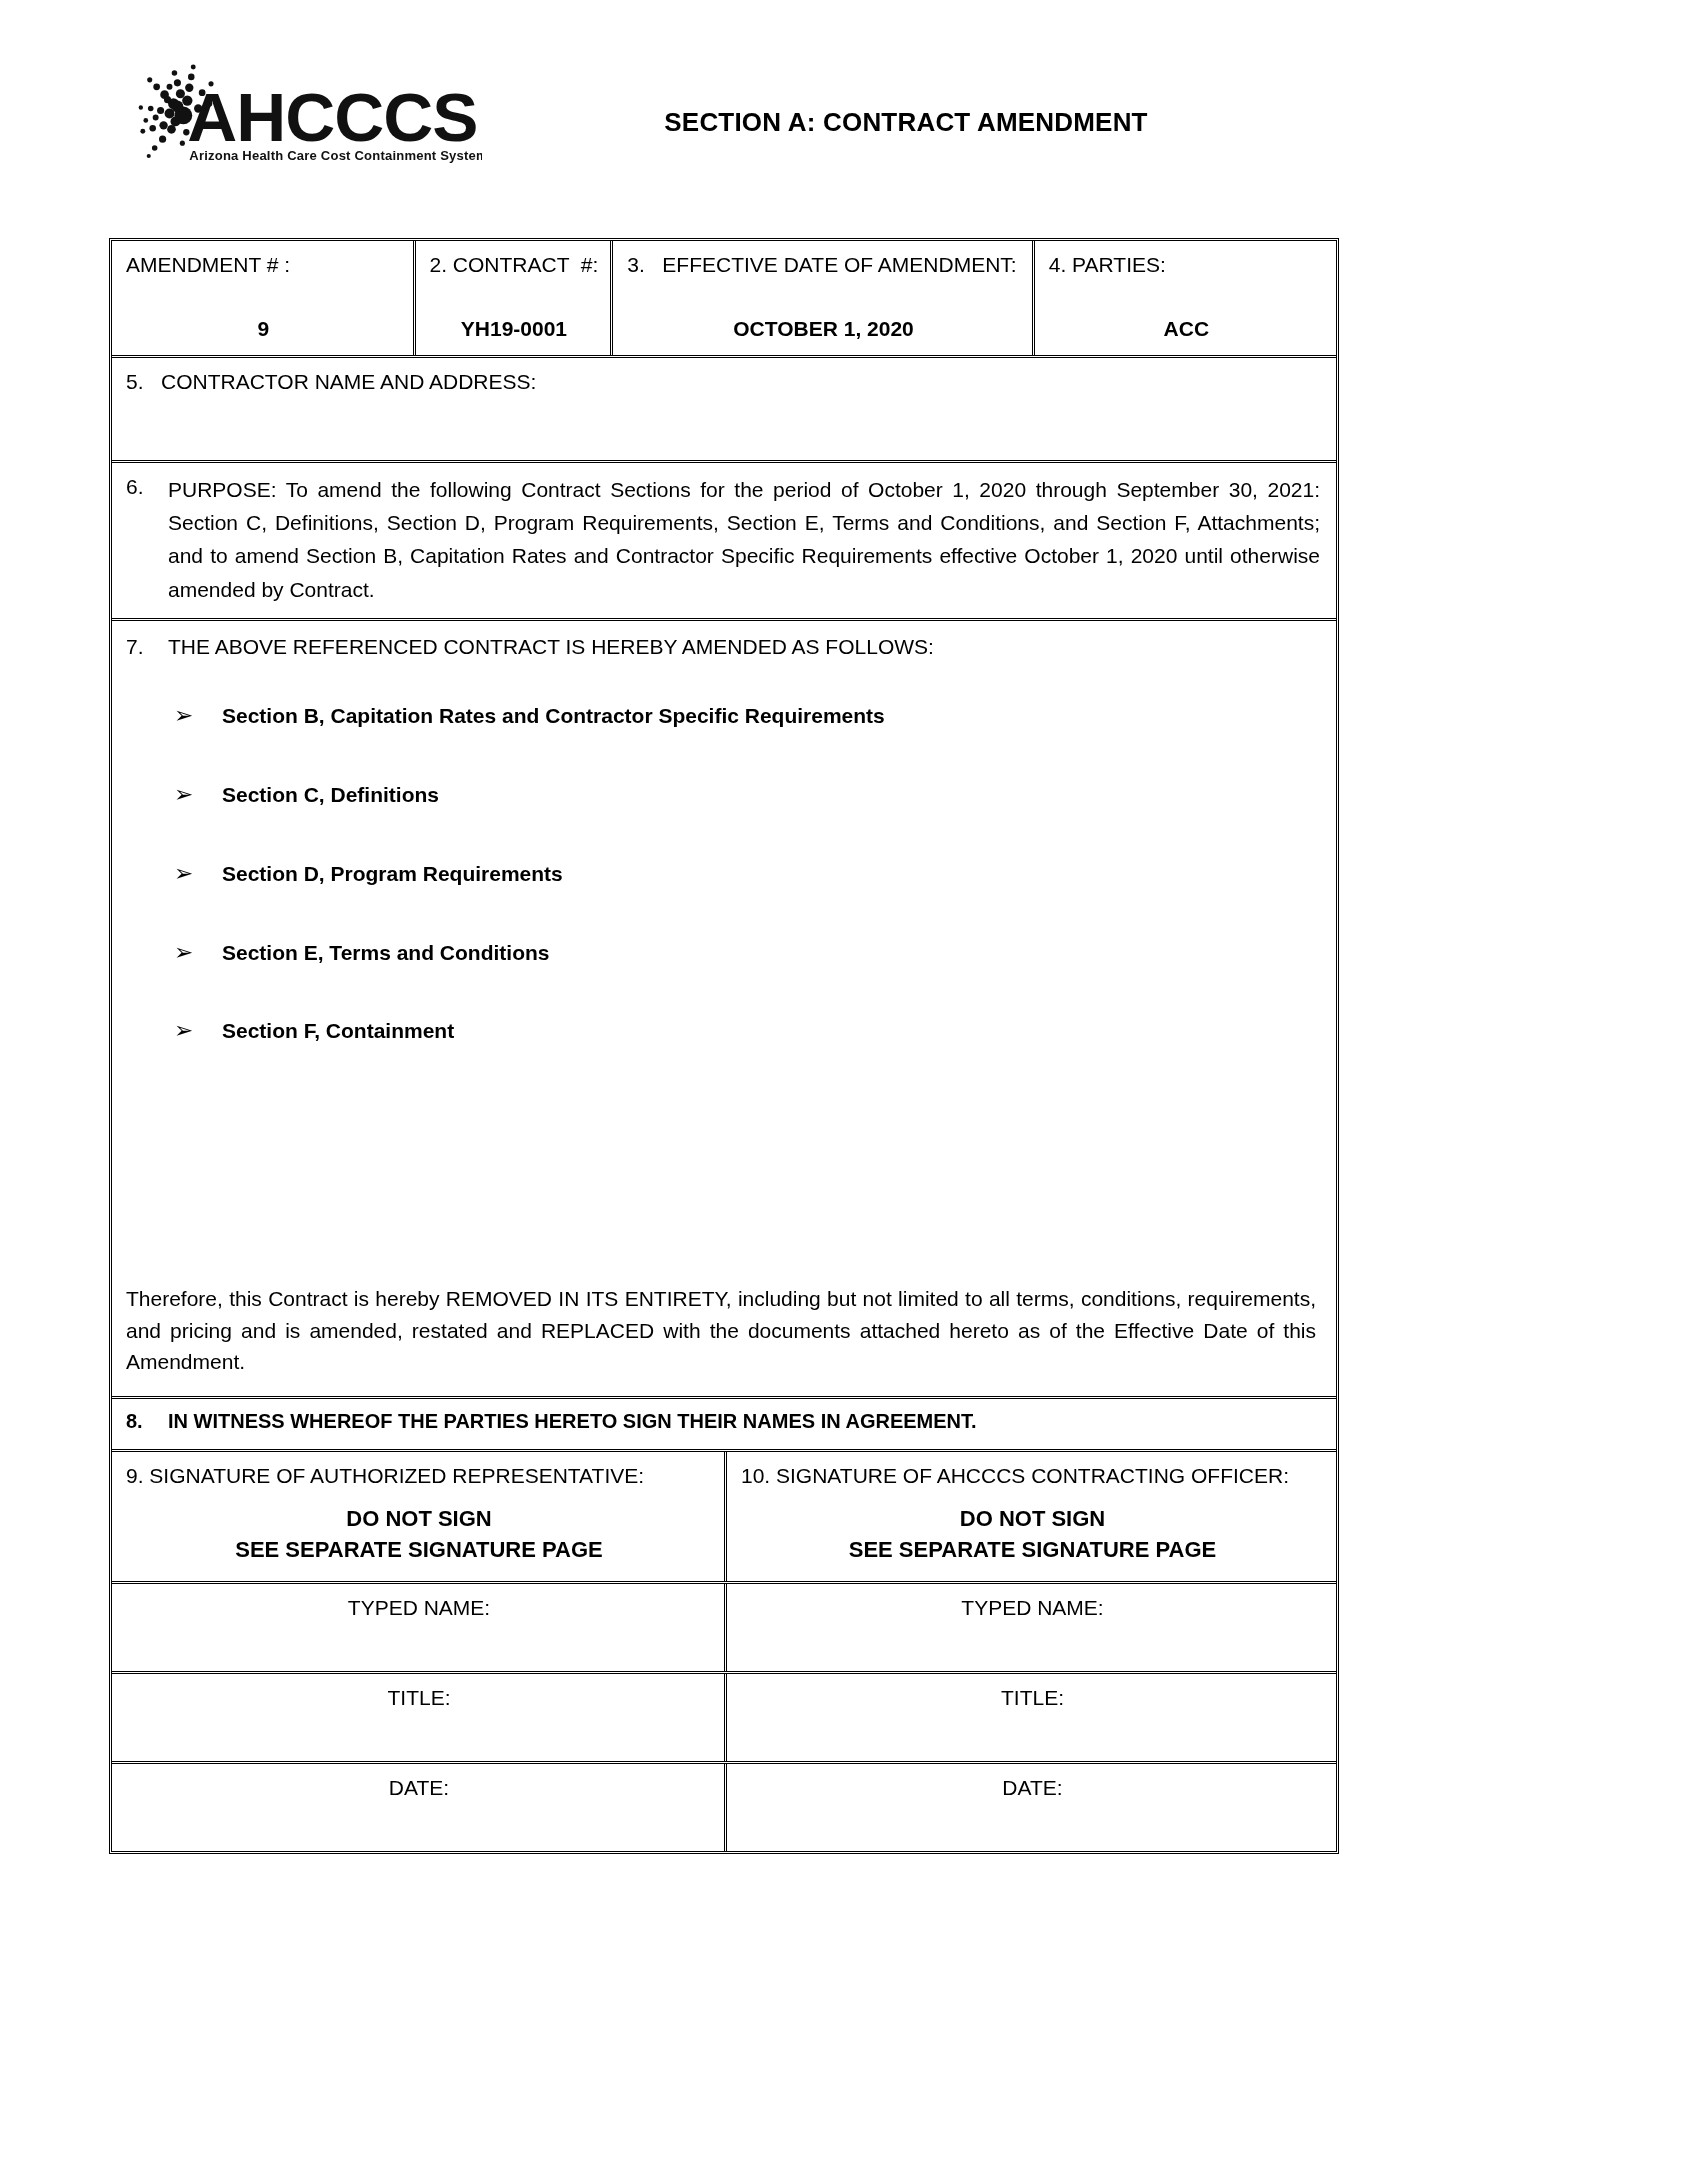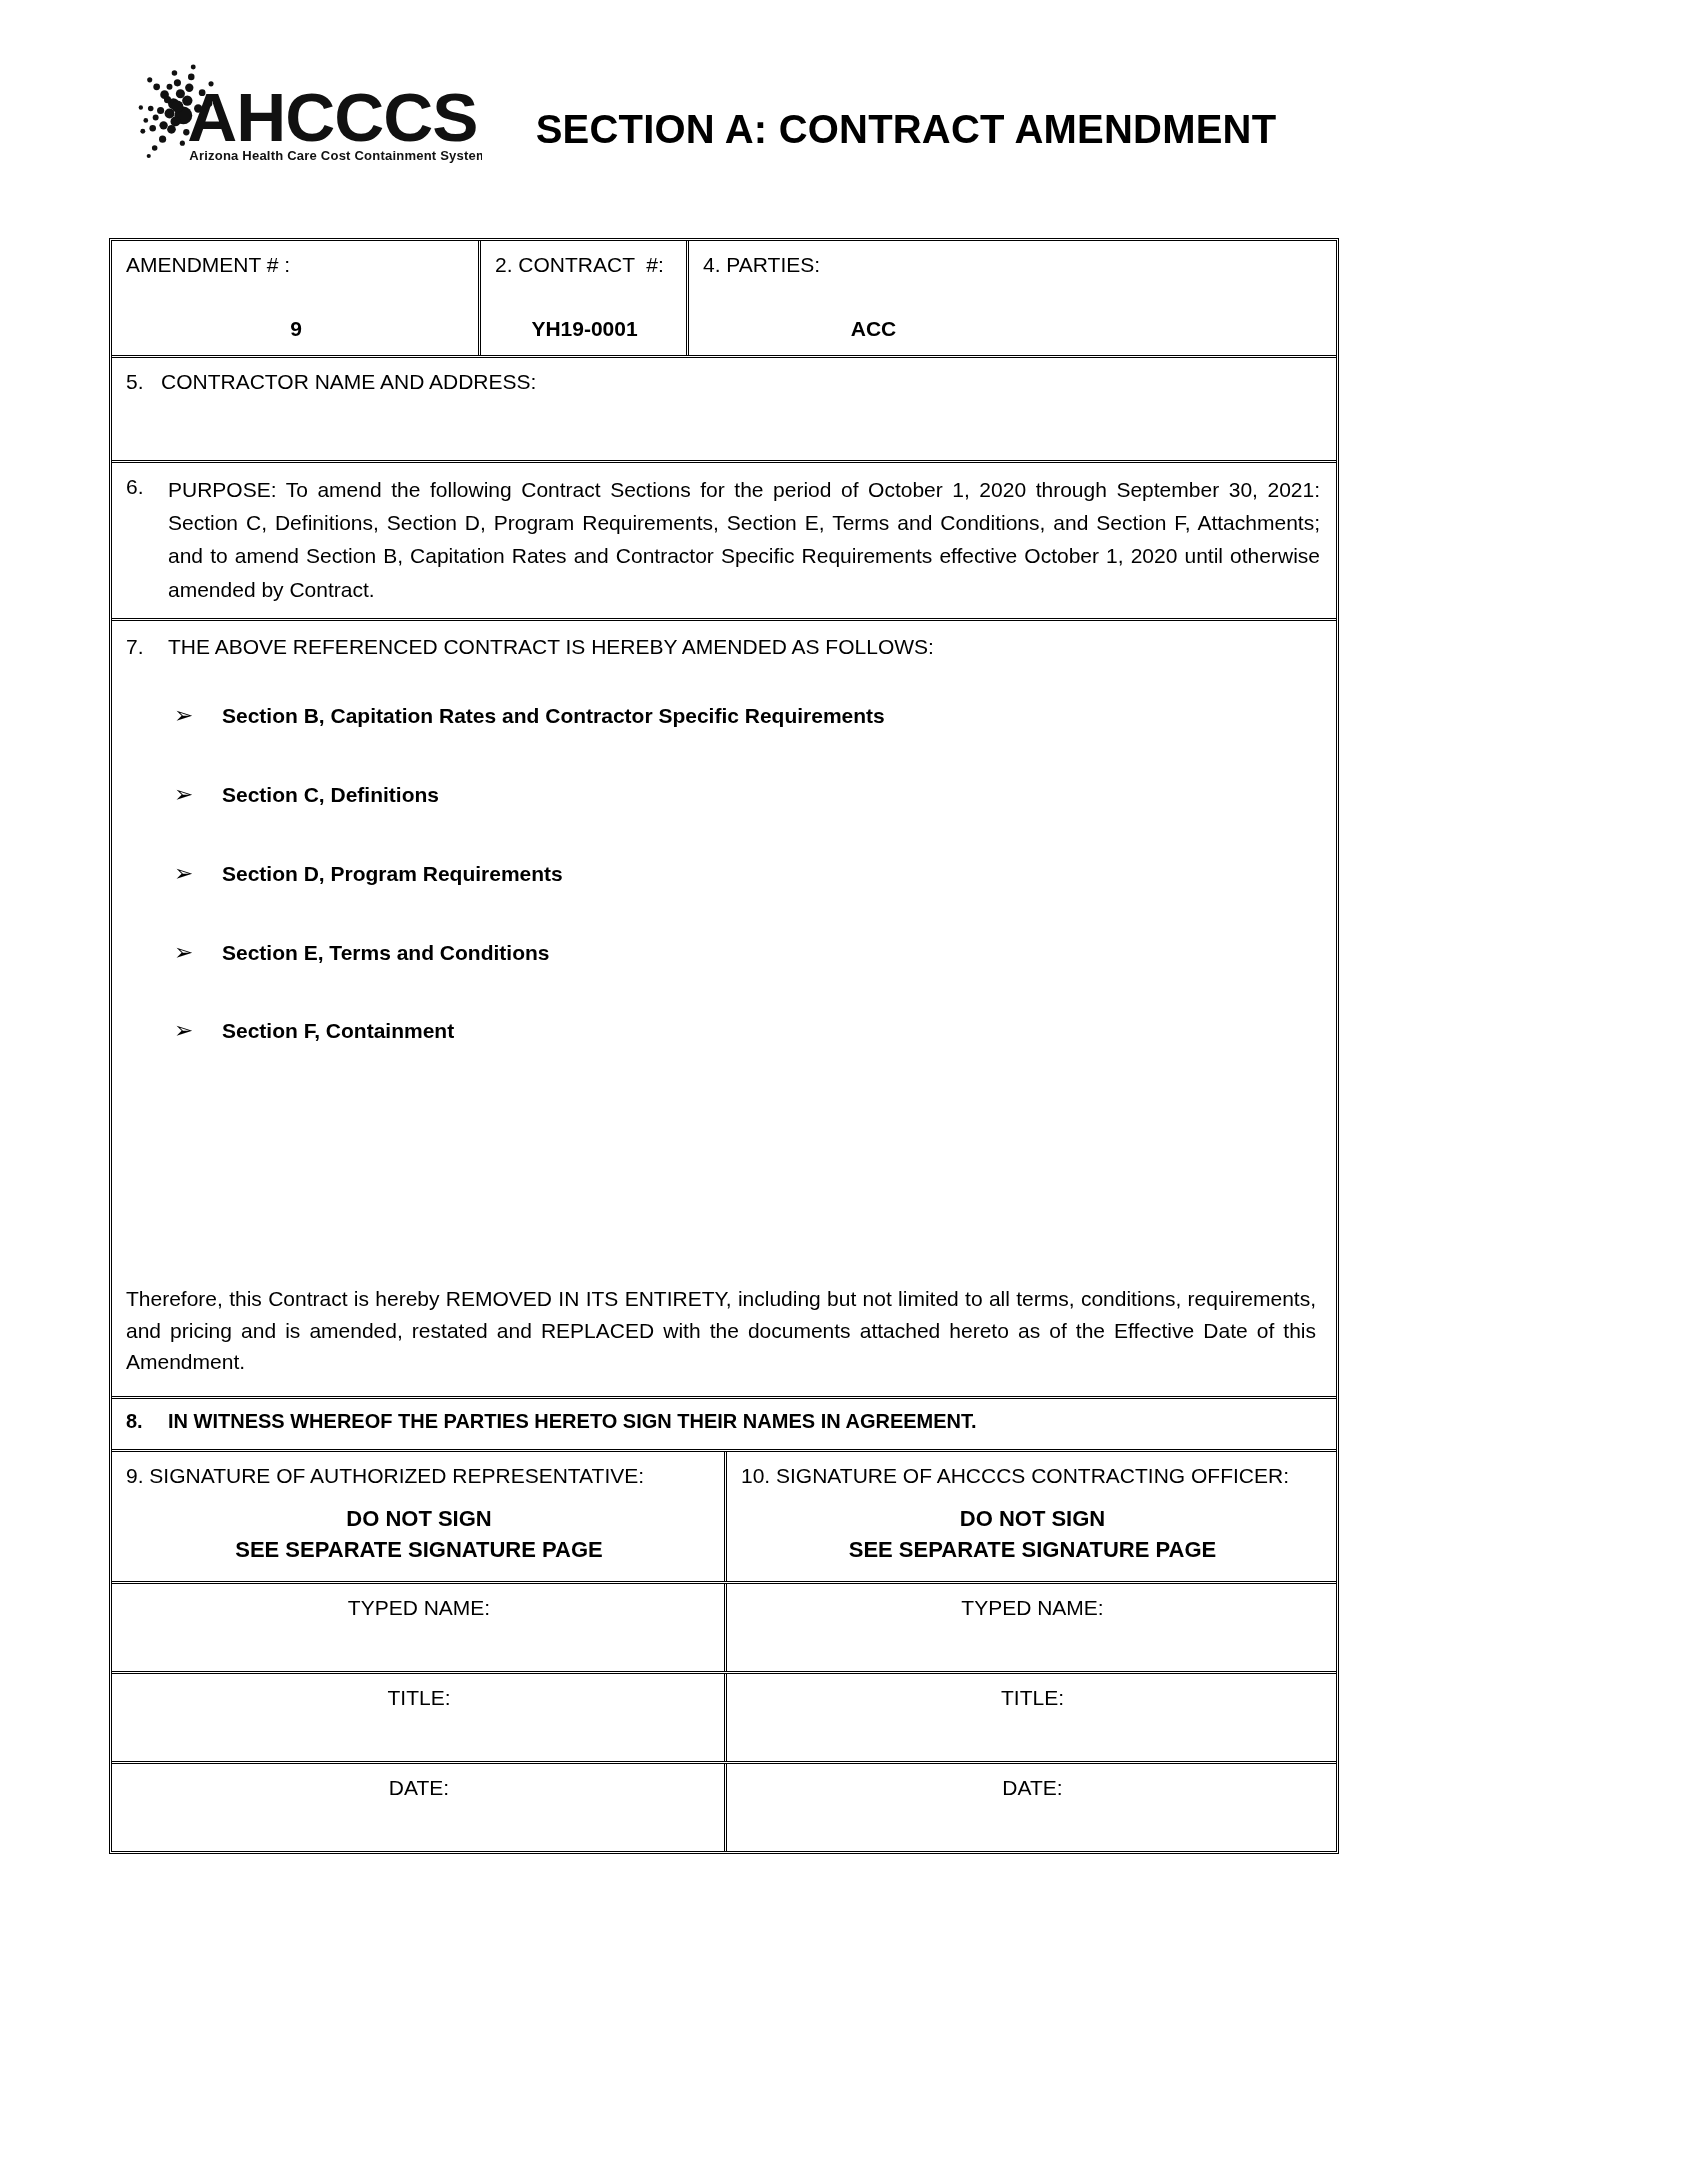--- a/index.html
+++ b/index.html
@@ -37,21 +37,21 @@
     width: 356px;
     height: 114px;
   }
   .logo-svg { display: block; }
   .doc-title {
     position: absolute;
     left: 0;
     right: 0;
     top: 107px;
     text-align: center;
-    font-size: 40px;
+    font-size: 26px;
     font-weight: bold;
     letter-spacing: 0.2px;
     padding-left: 129px;
   }
 
   
   .form {
     position: absolute;
     left: 109px;
     top: 238px;
@@ -226,20 +226,24 @@
 
     <div class="row r1">
       <div class="cell c-amend">
         <span class="cap">AMENDMENT # :</span>
         <span class="val">9</span>
       </div>
       <div class="cell c-contract">
         <span class="cap"><span class="cap-num">2.</span> <span>CONTRACT  #:</span></span>
         <span class="val">YH19-0001</span>
       </div>
+      <div class="cell c-effective">
+        <span class="cap"><span class="cap-num">3.</span>&nbsp;&nbsp; <span>EFFECTIVE DATE OF AMENDMENT:</span></span>
+        <span class="val">OCTOBER 1, 2020</span>
+      </div>
       <div class="cell c-program">
         <span class="cap"><span class="cap-num">4.</span> <span>PARTIES:</span></span>
         <span class="val">ACC</span>
       </div>
     </div>
 
     <div class="row r2">
       <div class="cell">
         <span class="cap"><span class="cap-num">5.</span>&nbsp;&nbsp; <span>CONTRACTOR NAME AND ADDRESS:</span></span>
         <span></span>

